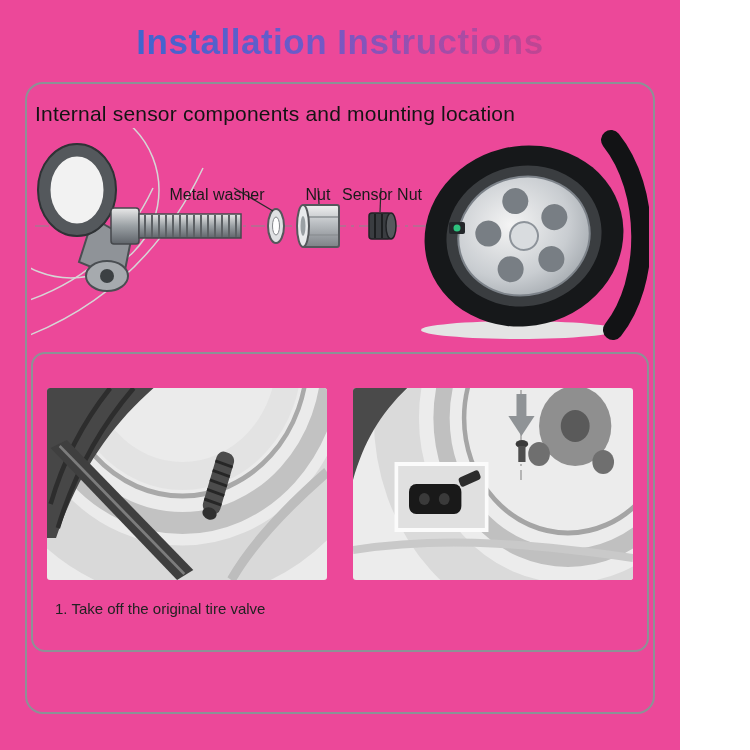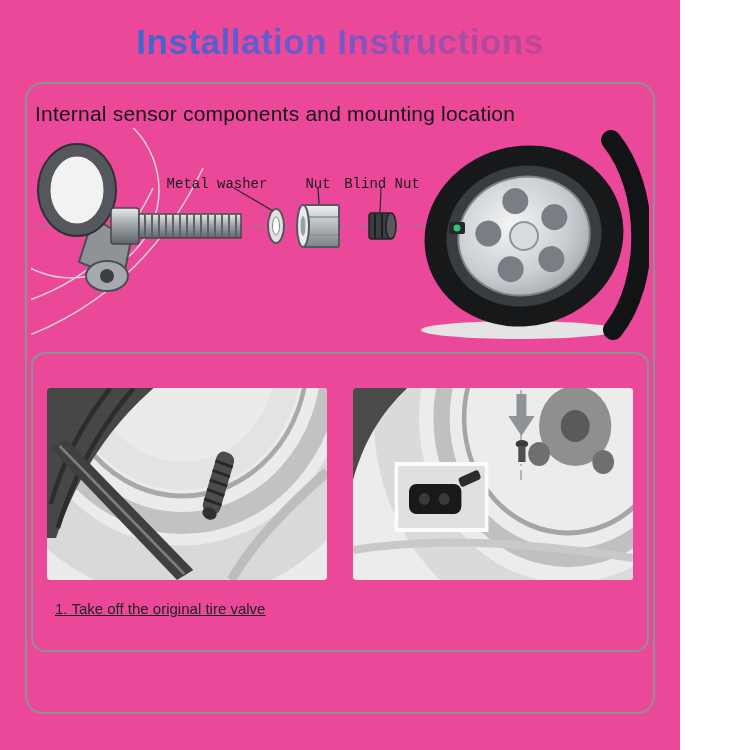--- a/index.html
+++ b/index.html
@@ -23,33 +23,33 @@
     font-size:21px; color:#141414; font-weight:400;
     margin:6px 4px 2px; letter-spacing:0.2px;
   }
   .section-heading.second { margin-top:14px; }
 
   .diagram { position:relative; height:216px; width:100%; }
   .assembly-svg { position:absolute; left:0; top:0; width:420px; height:216px; }
   .wheel-svg { position:absolute; right:0; top:0; width:250px; height:216px; }
 
   .part-label {
-    position:absolute; top:48px; transform:translateX(-50%);
-    font-size:14px; color:#1a1a1a; white-space:nowrap;font-family:Liberation Mono, monospace;
+    position:absolute; top:58px; transform:translateX(-50%);
+    font-size:16px; color:#1a1a1a; white-space:nowrap;
   }
   .pl-washer { left:186px; }
   .pl-nut { left:287px; }
   .pl-blind { left:351px; }
 
   .inner-box {
     margin-top:8px; height:300px;
     border:2px solid #8d9196; border-radius:14px;
     padding:34px 14px 0;
   }
-  .steps { display:flex; gap:26px;text-decoration:underline; }
+  .steps { display:flex; gap:26px; }
   .step { flex:1; display:flex; flex-direction:column; }
   .photo { width:100%; height:192px; border-radius:3px; display:block; }
   .caption { margin-top:20px; font-size:15px; color:#222222; padding-left:8px; }
 </style>
 </head>
 <body>
 
 <div class="page">
 
   <h1 class="title">Installation Instructions</h1>
@@ -133,21 +133,21 @@
 
         <g stroke="#2b2b2b" stroke-width="1.2">
           <line x1="203" y1="60" x2="242" y2="83"></line>
           <line x1="287" y1="60" x2="288" y2="76"></line>
           <line x1="350" y1="60" x2="349" y2="84"></line>
         </g>
       </svg>
 
       <span class="part-label pl-washer">Metal washer</span>
       <span class="part-label pl-nut">Nut</span>
-      <span class="part-label pl-blind">Blind Nut</span>
+      <span class="part-label pl-blind">Sensor Nut</span>
 
       <svg class="wheel-svg" viewBox="0 0 250 216">
         <defs>
           <radialGradient id="rim" cx="42%" cy="38%" r="75%">
             <stop offset="0" stop-color="#f4f4f4"></stop>
               <stop offset="0.6" stop-color="#c9cdd1"></stop>
               <stop offset="1" stop-color="#9aa0a6"></stop>
           </radialGradient>
         </defs>
         <ellipse cx="120" cy="202" rx="98" ry="9" fill="#e4e4e4"></ellipse>

